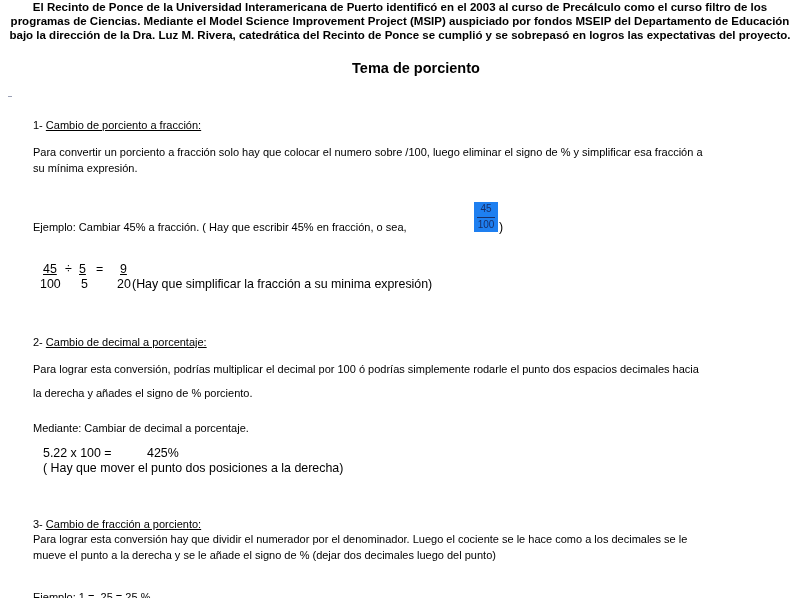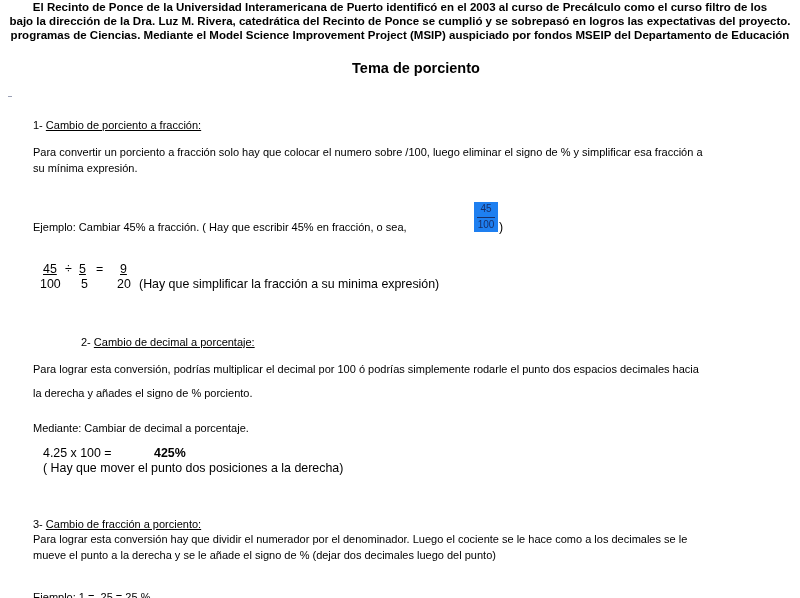--- a/index.html
+++ b/index.html
@@ -96,22 +96,22 @@
       font-size: 12.4px;
       line-height: 15px;
       white-space: nowrap;
     }
   </style>
 </head>
 <body>
 
 <div class="header">
   <div>El Recinto de Ponce de la Universidad Interamericana de Puerto identificó en el  2003 al curso de Precálculo  como el curso filtro de los</div>
+  <div>programas de Ciencias. Mediante el Model Science Improvement Project (MSIP) auspiciado por fondos MSEIP del Departamento de Educación</div>
   <div>bajo la dirección de la Dra. Luz M. Rivera, catedrática del Recinto de Ponce se cumplió y se sobrepasó en logros las expectativas del proyecto.</div>
-  <div>programas de Ciencias. Mediante el Model Science Improvement Project (MSIP) auspiciado por fondos MSEIP del Departamento de Educación</div>
 </div>
 
 <div class="title">Tema de porciento</div>
 
 <div class="dash"></div>
 
 <div class="t" style="top:117px;">
   <span>1-</span>
   <span class="u">Cambio de porciento a fracción:</span>
 </div>
@@ -127,32 +127,32 @@
 <div class="paren">)</div>
 
 <div class="m u" style="left:43px; top:262px;">45</div>
 <div class="m" style="left:40px; top:277px;">100</div>
 <div class="m" style="left:65px; top:262px;">÷</div>
 <div class="m u" style="left:79px; top:262px;">5</div>
 <div class="m" style="left:81px; top:277px;">5</div>
 <div class="m" style="left:96px; top:262px;">=</div>
 <div class="m u" style="left:117px; top:262px; padding-left:3px;">9</div>
 <div class="m" style="left:117px; top:277px;">20</div>
-<div class="m" style="left:139px; top:277px;">(Hay que simplificar la fracción a su minima expresión)</div>
+<div class="m" style="left:132px; top:277px;">(Hay que simplificar la fracción a su minima expresión)</div>
 
-<div class="t" style="top:334px;margin-left:48px;">
+<div class="t" style="top:334px;">
   <span>2-</span>
   <span class="u">Cambio de decimal a porcentaje:</span>
 </div>
 <div class="t" style="top:361px;">Para lograr esta conversión,  podrías multiplicar el decimal por 100 ó podrías simplemente rodarle el punto dos espacios decimales hacia</div>
 <div class="t" style="top:385px;">la derecha y añades el signo de % porciento.</div>
 
 <div class="t" style="top:420px;">Mediante: Cambiar de decimal a porcentaje.</div>
-<div class="m" style="left:43px; top:446px;">4.25   x  100 =</div>
-<div class="m" style="left:154px; top:446px;font-weight:bold;">425%</div>
+<div class="m" style="left:43px; top:446px;">5.22   x  100 =</div>
+<div class="m" style="left:147px; top:446px;">425%</div>
 <div class="m" style="left:43px; top:461px;">( Hay que mover el punto dos posiciones a la derecha)</div>
 
 <div class="t" style="top:504px;margin-top:12px;">
   <span>3-</span>
   <span class="u">Cambio de fracción a porciento:</span>
 </div>
 <div class="t" style="top:531px;">Para lograr esta conversión hay  que dividir el numerador por el denominador.  Luego el cociente se le hace como a los decimales se le</div>
 <div class="t" style="top:547px;">mueve el punto a la derecha y se le añade el signo de % (dejar dos decimales luego del punto)</div>
 
 <div class="t" style="top:589px;">Ejemplo: 1    =  .25   = 25 %</div>

